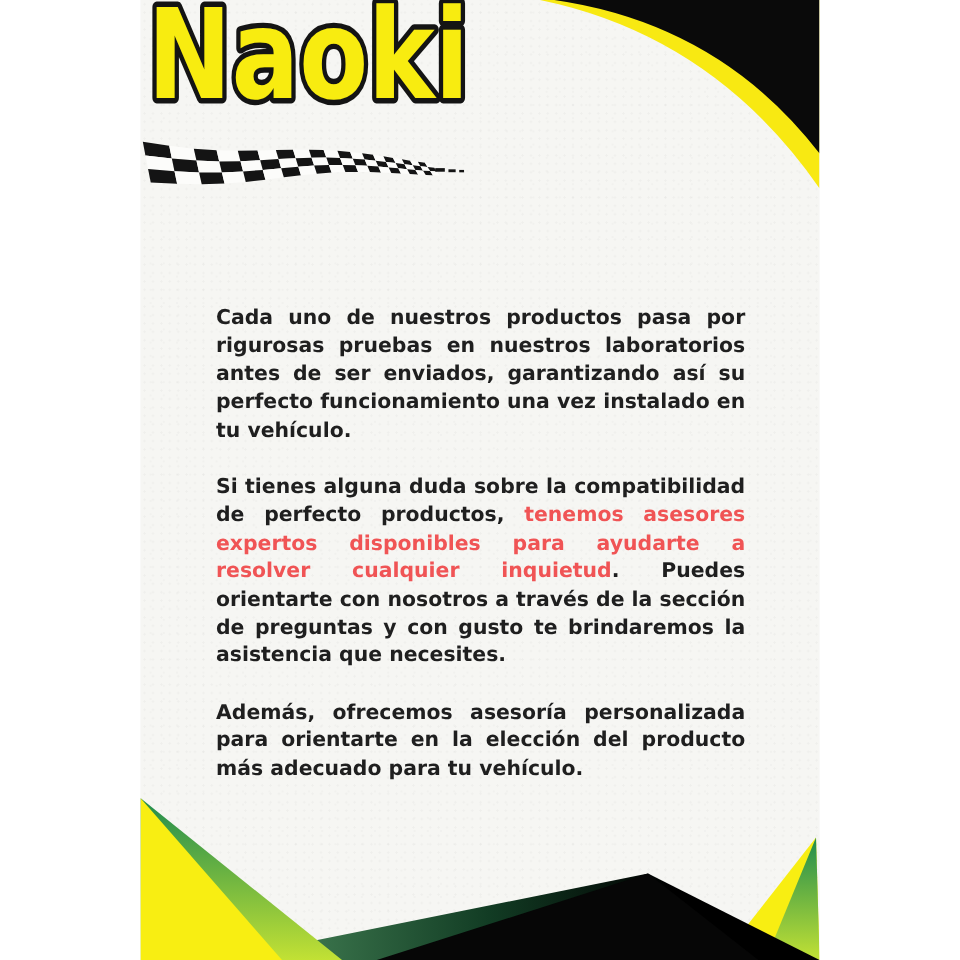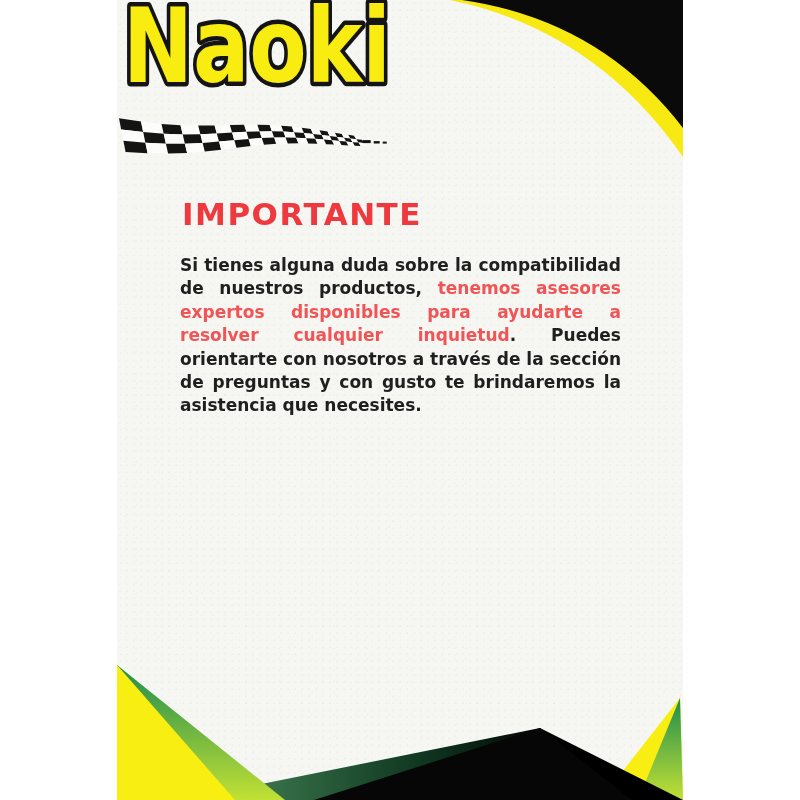--- a/index.html
+++ b/index.html
@@ -138,24 +138,25 @@
         <polygon points="234.6,28.2 240.5,28.6 242.7,32.1 236.8,31.8" fill="#141414"></polygon>
         <polygon points="236.1,21.7 241.7,22.5 243.9,25.7 238.3,25.2" fill="#fcfcfa"></polygon>
         <polygon points="238.3,25.2 243.9,25.7 246.1,29.0 240.5,28.6" fill="#141414"></polygon>
         <polygon points="240.5,28.6 246.1,29.0 248.3,32.3 242.7,32.1" fill="#fcfcfa"></polygon>
         <rect x="244.7" y="26.1" width="8" height="3" fill="#141414"></rect>
         <rect x="255.7" y="27.1" width="6" height="2.4" fill="#141414"></rect>
         <rect x="264.7" y="27.6" width="4" height="2" fill="#141414"></rect>
       </svg>
 
 
-    <div class="heading">IMPORTANTE</div>
 
     <div class="text-block">
-      <p><span>Si tienes alguna duda sobre la compatibilidad de nuestros productos, </span><span class="accent">tenemos asesores expertos disponibles para ayudarte a resolver cualquier inquietud</span><span>. Puedes orientarte con nosotros a través de la sección de preguntas y con gusto te brindaremos la asistencia que necesites.</span></p>
+      <p><span>Cada uno de nuestros productos pasa por rigurosas pruebas en nuestros laboratorios antes de ser enviados, garantizando así su perfecto funcionamiento una vez instalado en tu vehículo.</span></p>
+      <p><span>Si tienes alguna duda sobre la compatibilidad de perfecto productos, </span><span class="accent">tenemos asesores expertos disponibles para ayudarte a resolver cualquier inquietud</span><span>. Puedes orientarte con nosotros a través de la sección de preguntas y con gusto te brindaremos la asistencia que necesites.</span></p>
+      <p><span>Además, ofrecemos asesoría personalizada para orientarte en la elección del producto más adecuado para tu vehículo.</span></p>
     </div>
 
     <svg class="bottom-decor" width="566" height="162" viewBox="0 0 566 162">
       <defs>
         <linearGradient id="gGreen" x1="0" y1="0" x2="0" y2="1">
           <stop offset="0" stop-color="#1f8b4e"></stop>
           <stop offset="1" stop-color="#c2e134"></stop>
         </linearGradient>
         <linearGradient id="gMountain" x1="0" y1="0" x2="1" y2="0">
           <stop offset="0" stop-color="#4f9160"></stop>

